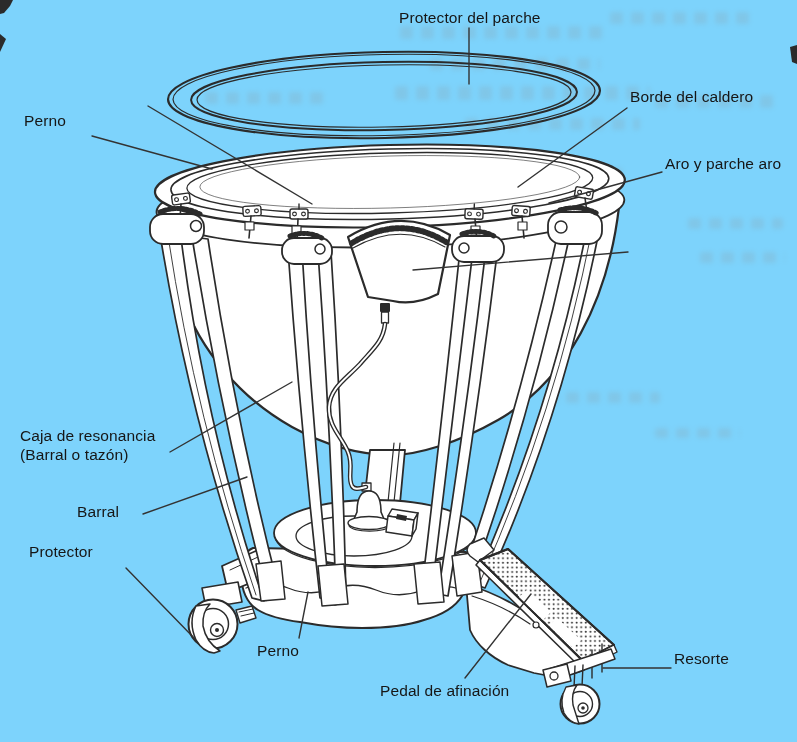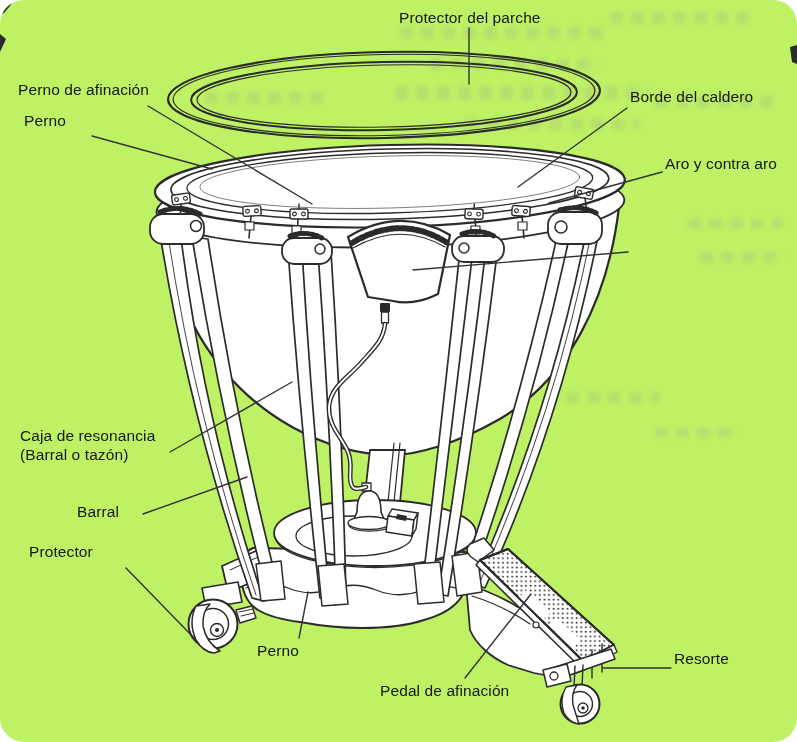--- a/index.html
+++ b/index.html
@@ -1,17 +1,17 @@
 <!DOCTYPE html>
 <html><head>
 <meta charset="utf-8">
 <style>
   html,body{margin:0;padding:0;background:#fff;}
-  .stage{position:relative;width:797px;height:742px;background:#bef264;overflow:hidden;
-         font-family:"Liberation Sans",sans-serif;border-radius:24px;}
+  .stage{position:relative;width:797px;height:742px;background:#7dd3fc;overflow:hidden;
+         font-family:"Liberation Sans",sans-serif;}
   .stage svg{position:absolute;left:0;top:0;}
   .label{position:absolute;font-size:15.5px;line-height:19px;color:#161616;
          white-space:pre-line;letter-spacing:.1px;}
   .smudge{position:absolute;filter:blur(2.5px);opacity:.18;border-radius:2px;
           background:repeating-linear-gradient(90deg,#8f8f8f 0 13px,transparent 13px 21px);}
   .ln{fill:none;stroke:#2b2b2b;}
   .wh{fill:#ffffff;stroke:#2b2b2b;}
   .dk{fill:#2b2b2b;stroke:none;}
   .ldr{fill:none;stroke:#333333;stroke-width:1.4;}
   svg *{stroke-linecap:round;stroke-linejoin:round;}
@@ -245,24 +245,23 @@
     </g>
 
     <g>
       <path class="dk" d="M0,0 L13,0 L10,6 L4,13 L0,14 Z"></path>
       <path class="dk" d="M0,34 L6,39 L0,52 Z"></path>
       <path class="dk" d="M790,47 L797,45 L797,64 L792,62 Z"></path>
     </g>
   </svg>
 
   <div class="label" style="left:399px;top:8px">Protector del parche</div>
-  <div class="label" style="left:18px;top:80px">Perno de afinación</div>
   <div class="label" style="left:24px;top:111px">Perno</div>
   <div class="label" style="left:630px;top:87px">Borde del caldero</div>
-  <div class="label" style="left:665px;top:154px">Aro y contra aro</div>
+  <div class="label" style="left:665px;top:154px">Aro y parche aro</div>
   <div class="label" style="left:20px;top:426px">Caja de resonancia
 (Barral o tazón)</div>
   <div class="label" style="left:77px;top:502px">Barral</div>
   <div class="label" style="left:29px;top:542px">Protector</div>
   <div class="label" style="left:257px;top:641px">Perno</div>
   <div class="label" style="left:380px;top:681px">Pedal de afinación</div>
   <div class="label" style="left:674px;top:649px">Resorte</div>
 </div>
 
 </body></html>

